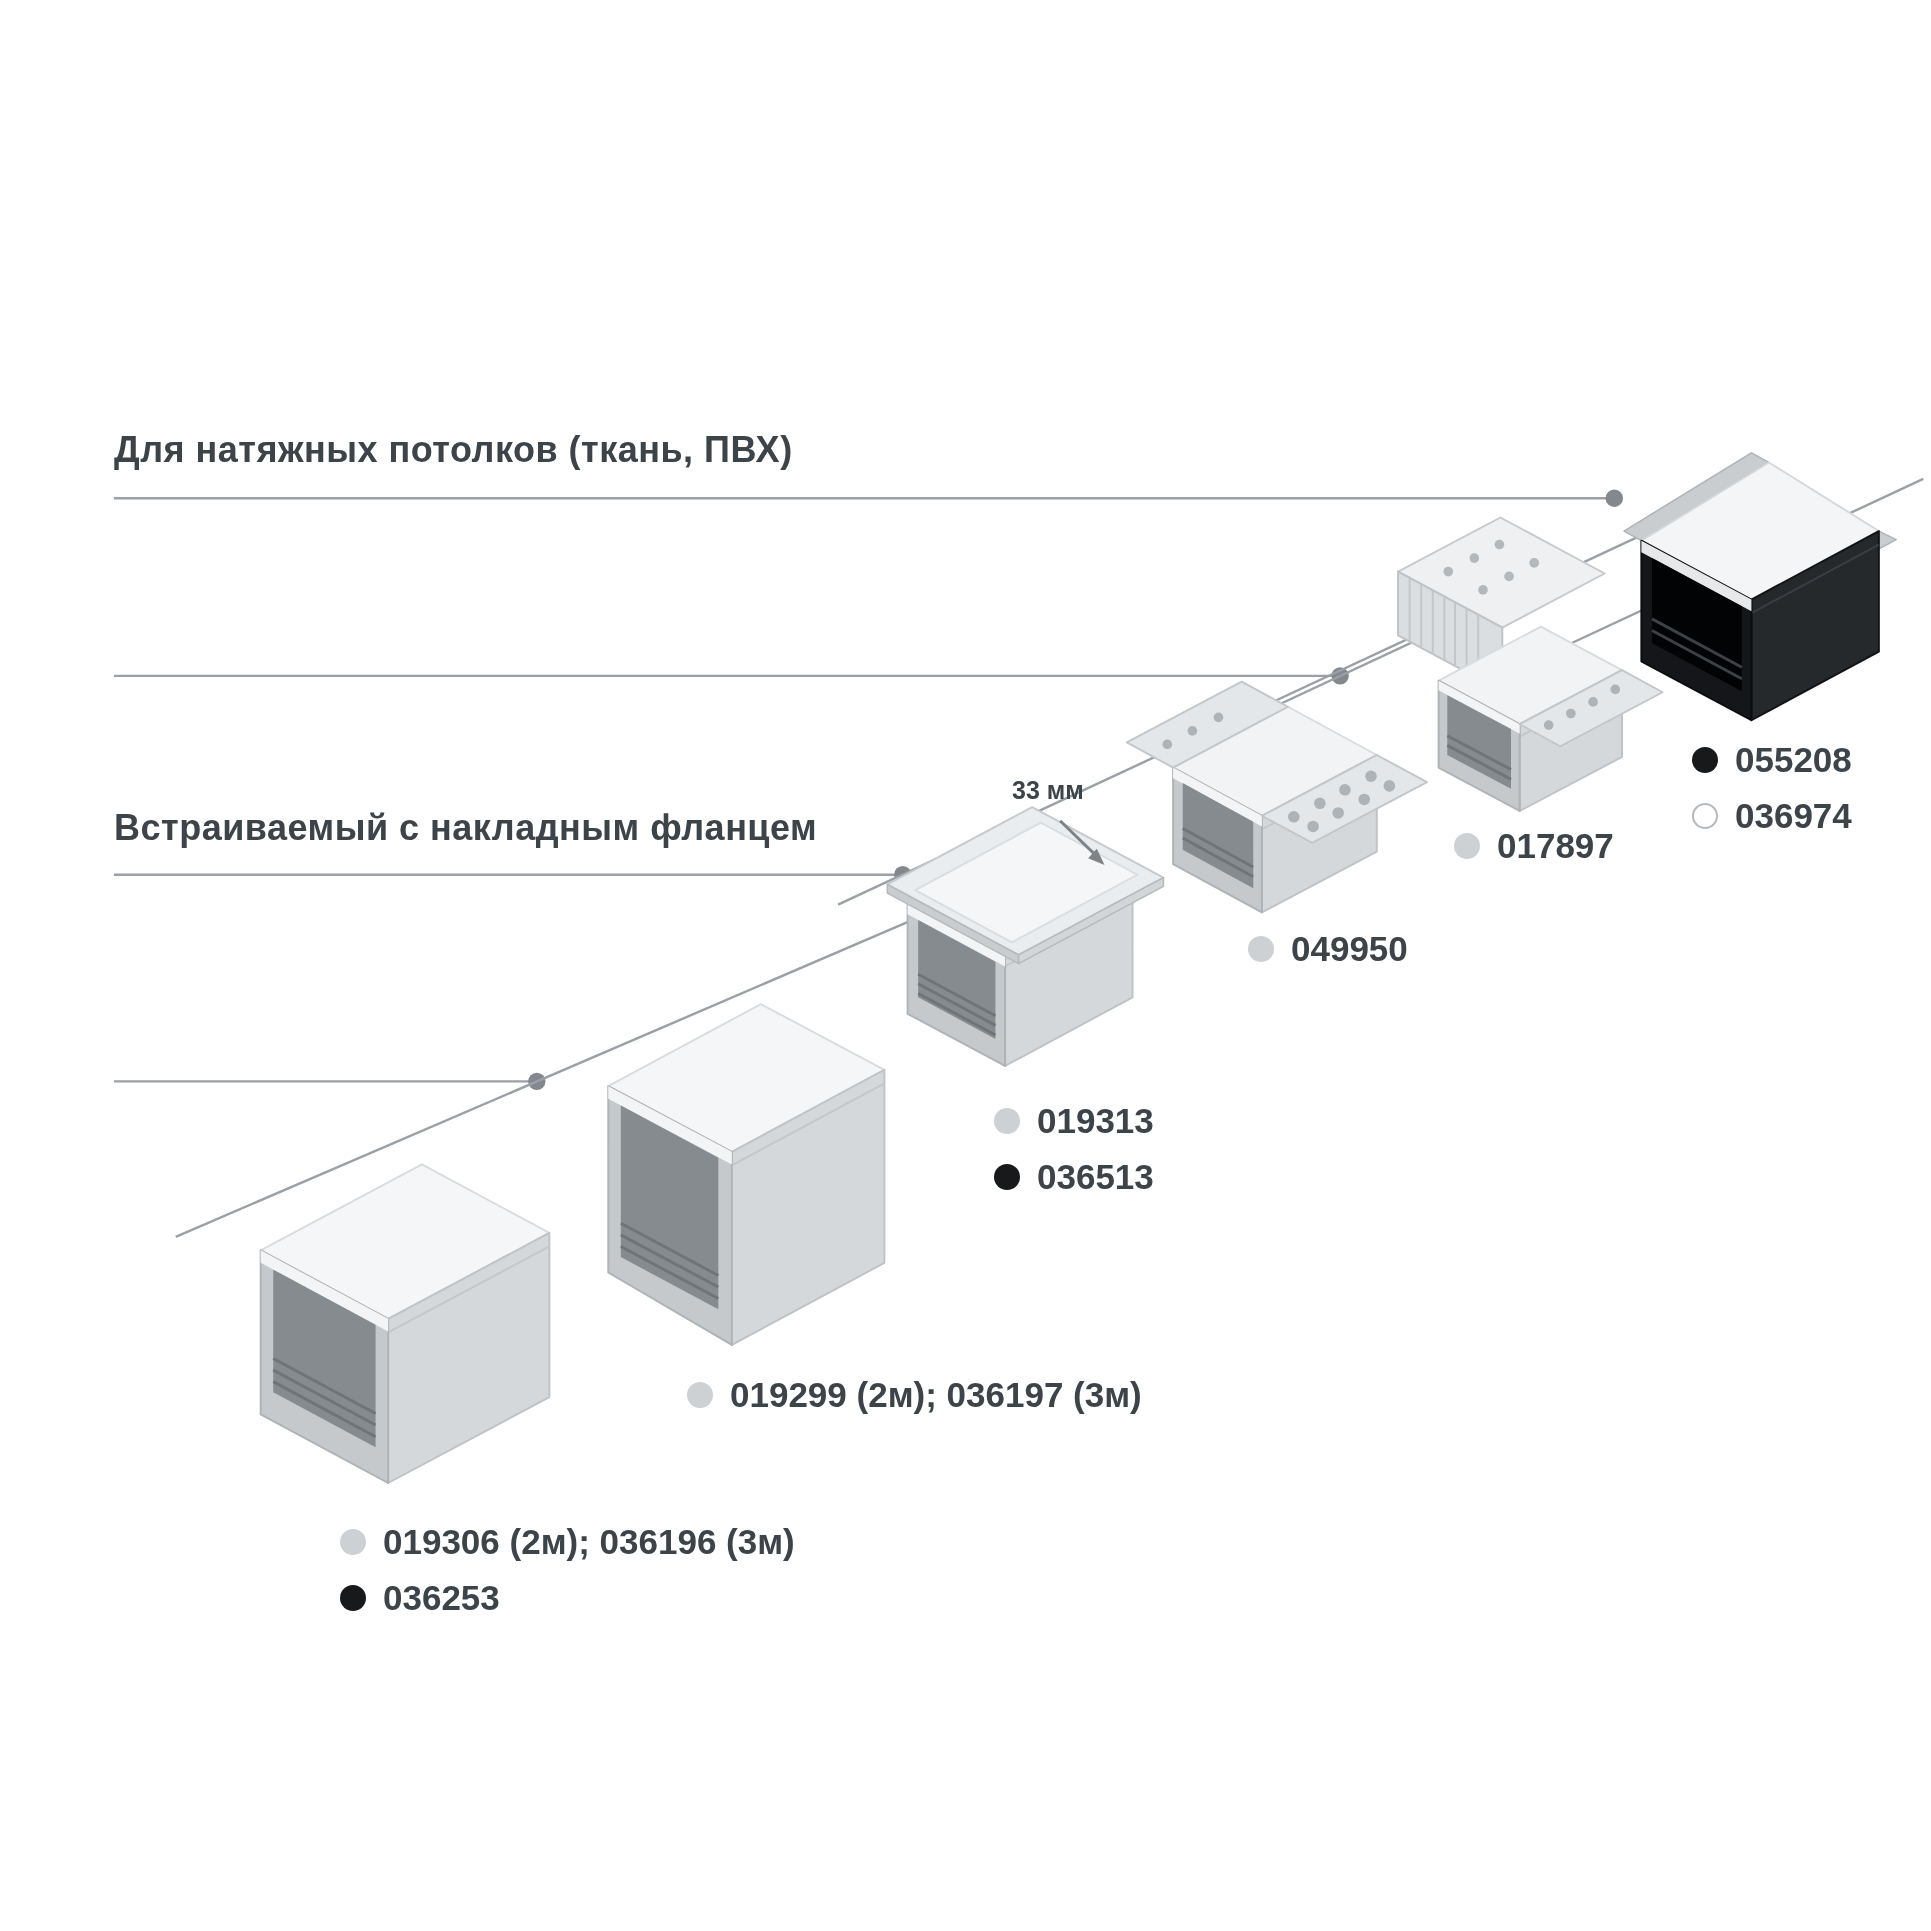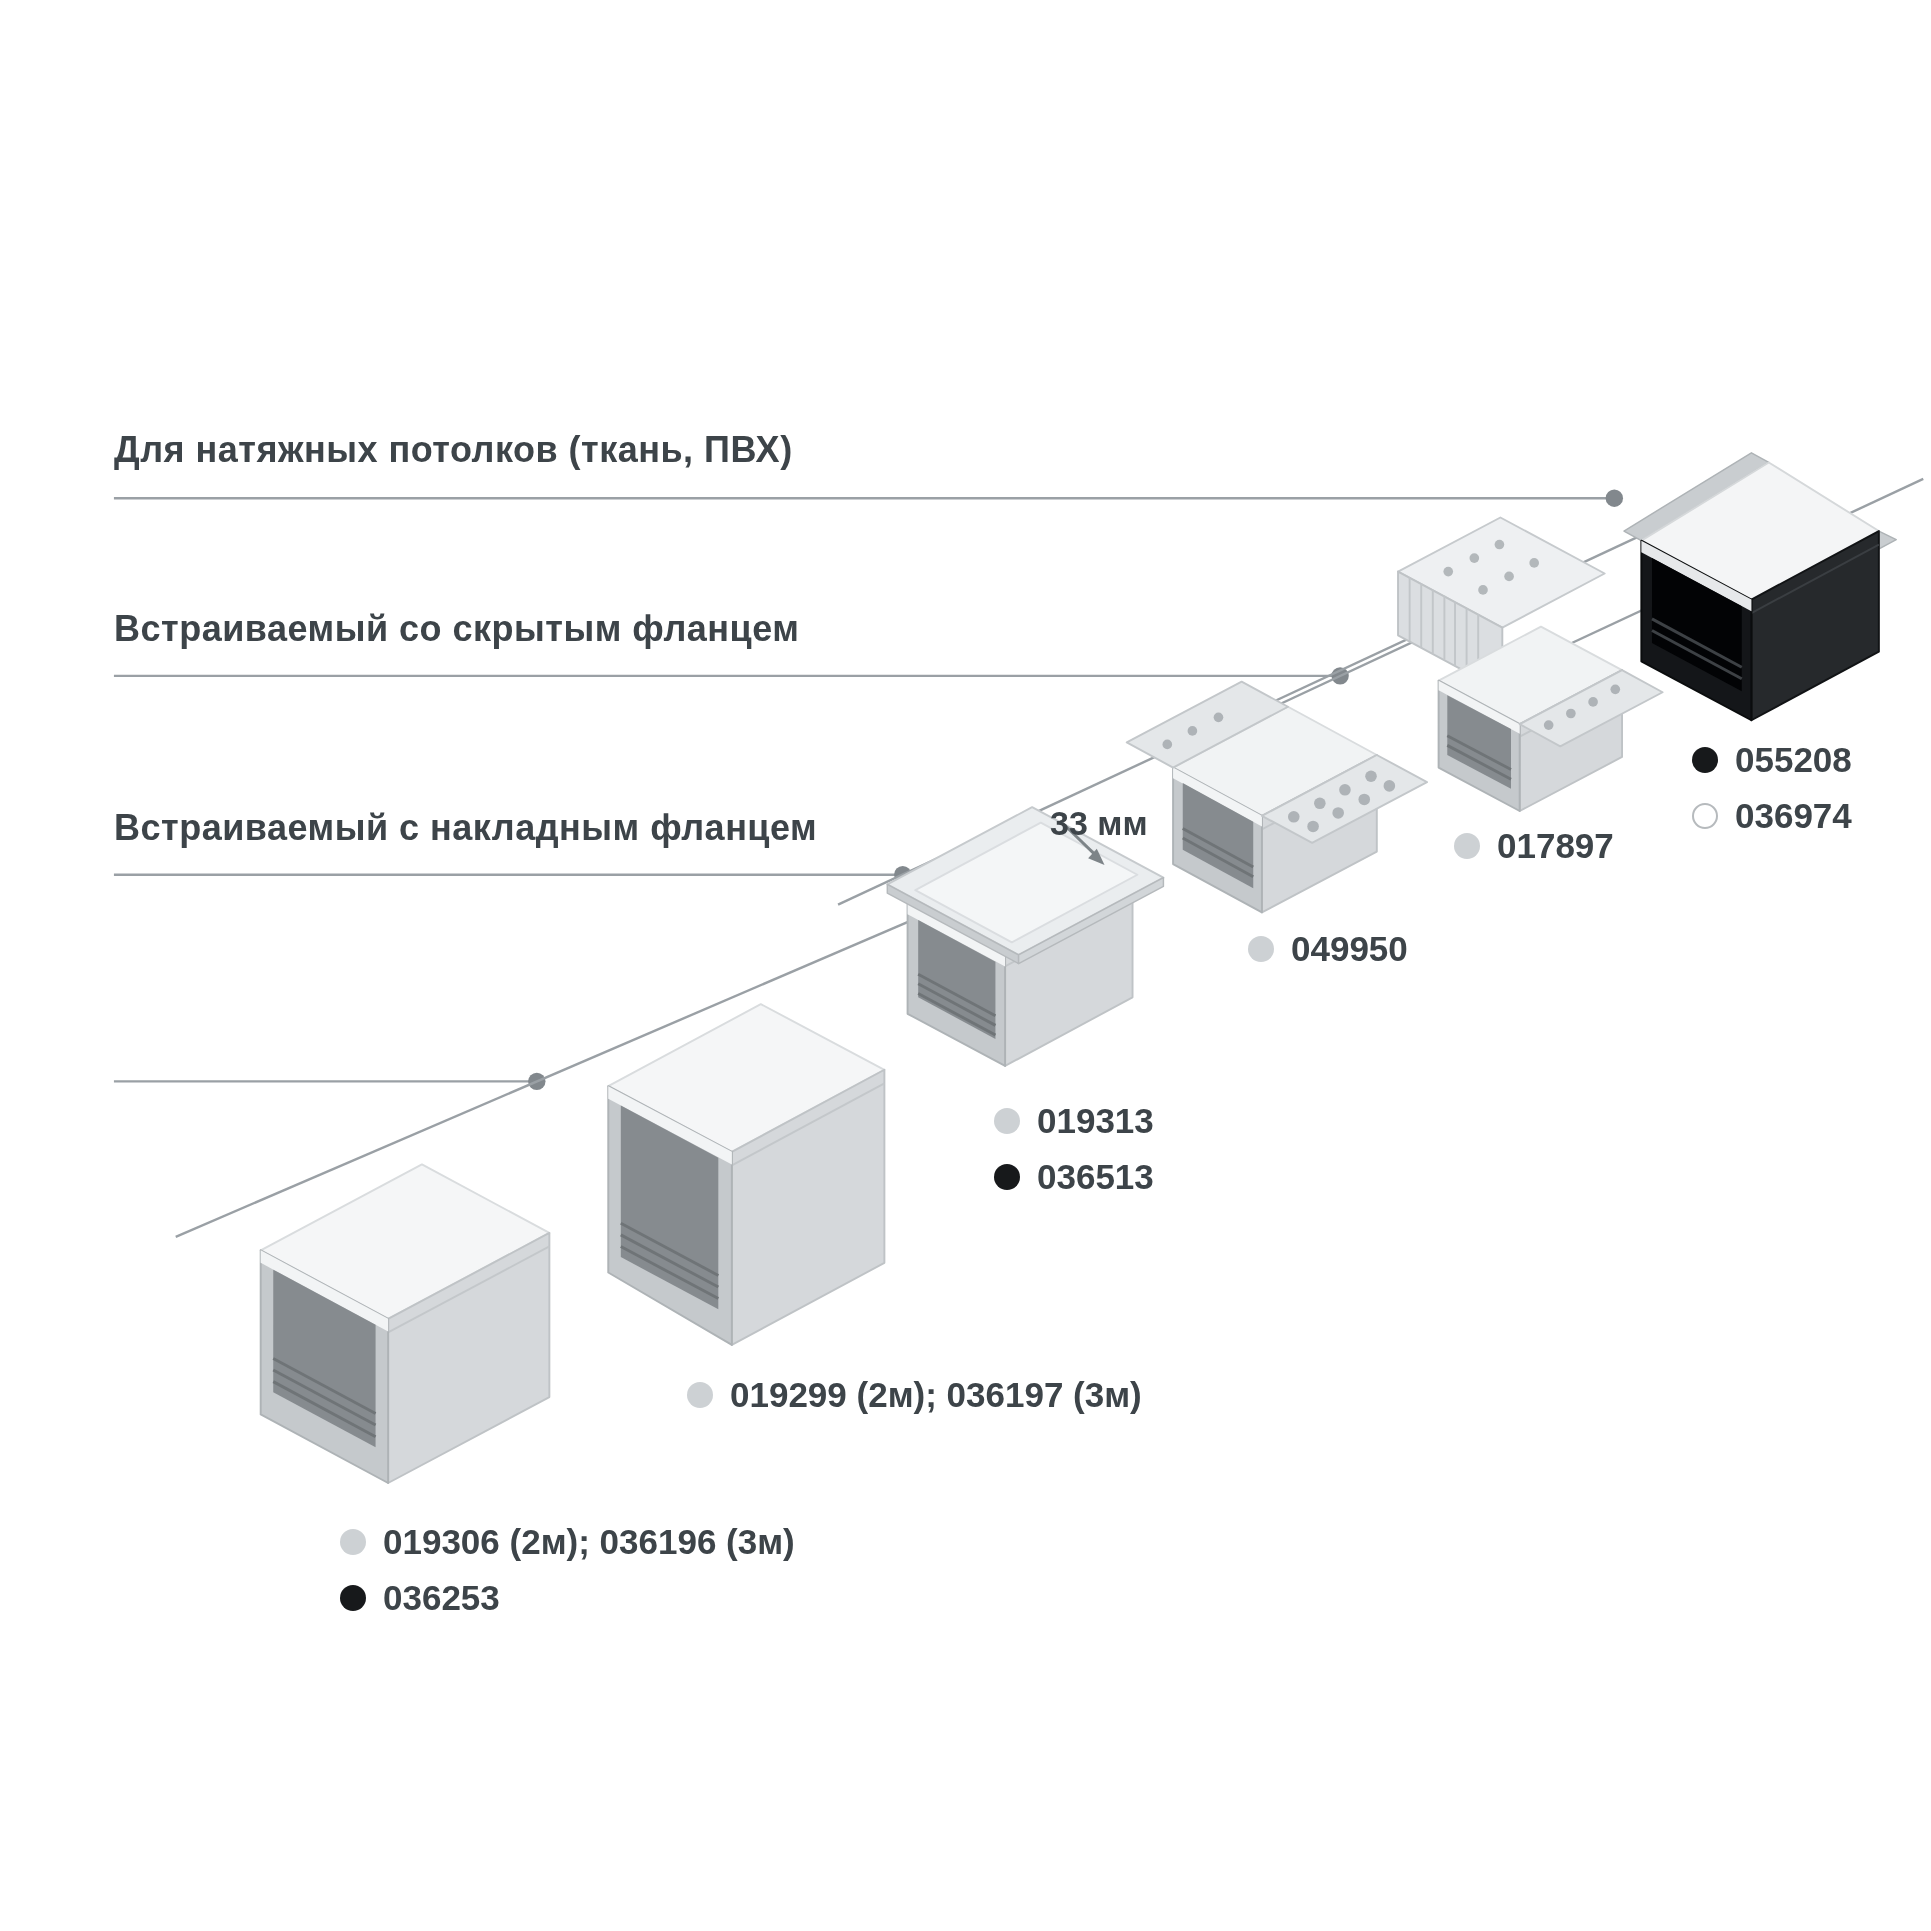--- a/index.html
+++ b/index.html
@@ -22,22 +22,22 @@
     font-size:35px;font-weight:600;color:#3d4449;white-space:nowrap;
   }
   .legend-item .dot{
     width:26px;height:26px;border-radius:50%;flex:none;
     box-sizing:border-box;border:2.4px solid transparent;
   }
   .legend-item[data-marker="gray"] .dot{background:#cdd1d4;}
   .legend-item[data-marker="black"] .dot{background:#17191b;}
   .legend-item[data-marker="white"] .dot{background:#ffffff;border-color:#b6babd;}
   .dim-label{
-    position:absolute;left:1012px;top:804px;
-    font-size:34px;font-weight:600;color:#3d4449;white-space:nowrap;margin-left:38px;
+    position:absolute;left:1012px;top:776px;
+    font-size:25px;font-weight:600;color:#3d4449;white-space:nowrap;
   }
 </style>
 </head>
 <body>
 
 <div class="stage">
 
   <svg class="gfx" width="1931" height="1931" viewBox="0 0 2000 2000">
 
     <g>
@@ -169,21 +169,20 @@
       <line x1="1814" y1="635" x2="1946" y2="564" stroke="#3a3e42" stroke-width="2"></line>
       <polygon points="1700,560 1814,621 1814,746 1700,685" fill="#141619" stroke="#0a0c0d" stroke-width="2"></polygon>
       <polygon points="1700,560 1814,621 1814,633 1700,572" fill="#e6e8ea"></polygon>
       <polygon points="1711,578 1804,628 1804,716 1711,666" fill="#020305"></polygon>
       <line x1="1711" y1="641" x2="1804" y2="691" stroke="#3d4145" stroke-width="3"></line>
       <line x1="1711" y1="653" x2="1804" y2="703" stroke="#3d4145" stroke-width="3"></line>
     </g>
   </svg>
 
   <div class="cat-label" style="left:114px; top:429px">Для натяжных потолков (ткань, ПВХ)</div>
-  <div class="cat-label" style="left:114px; top:608px">Встраиваемый со скрытым фланцем</div>
   <div class="cat-label" style="left:114px; top:807px">Встраиваемый с накладным фланцем</div>
 
   <div class="dim-label">33 мм</div>
 
   <div class="legend-item" style="left:340px; top:1522px" data-marker="gray">
     <span class="dot"></span>
     <span class="code">019306 (2м); 036196 (3м)</span>
   </div>
   <div class="legend-item" style="left:340px; top:1578px" data-marker="black">
     <span class="dot"></span>

